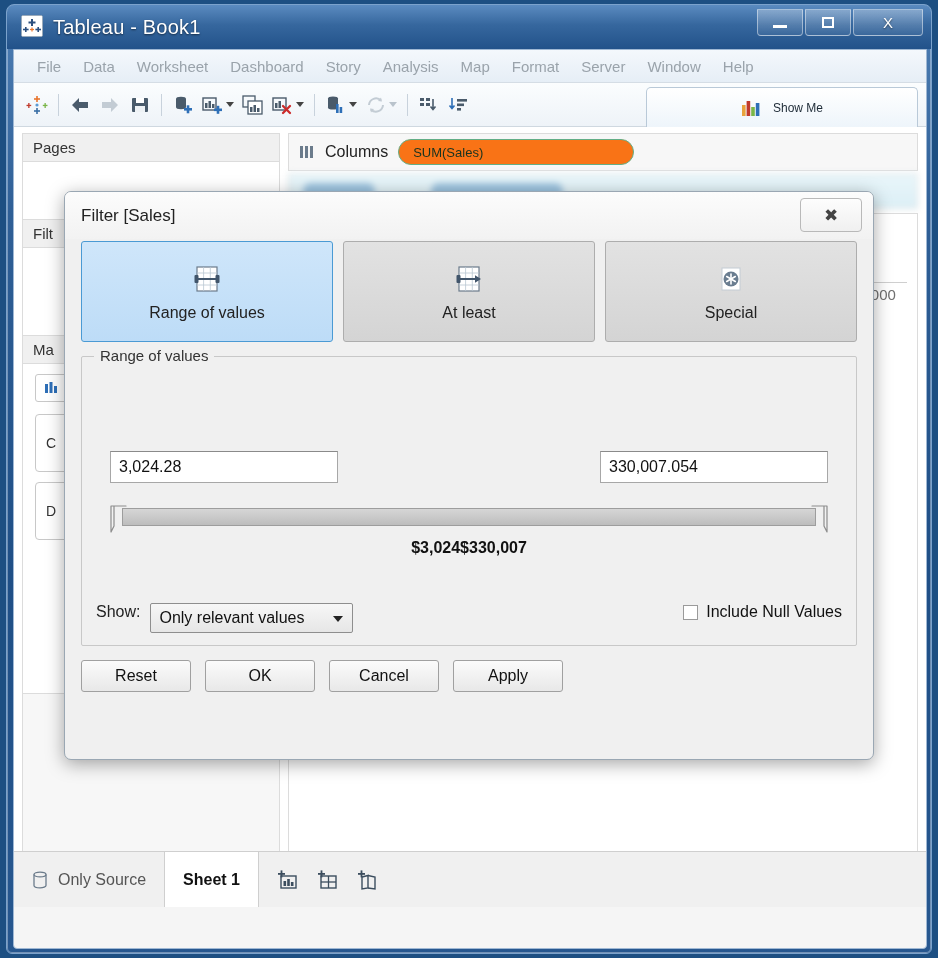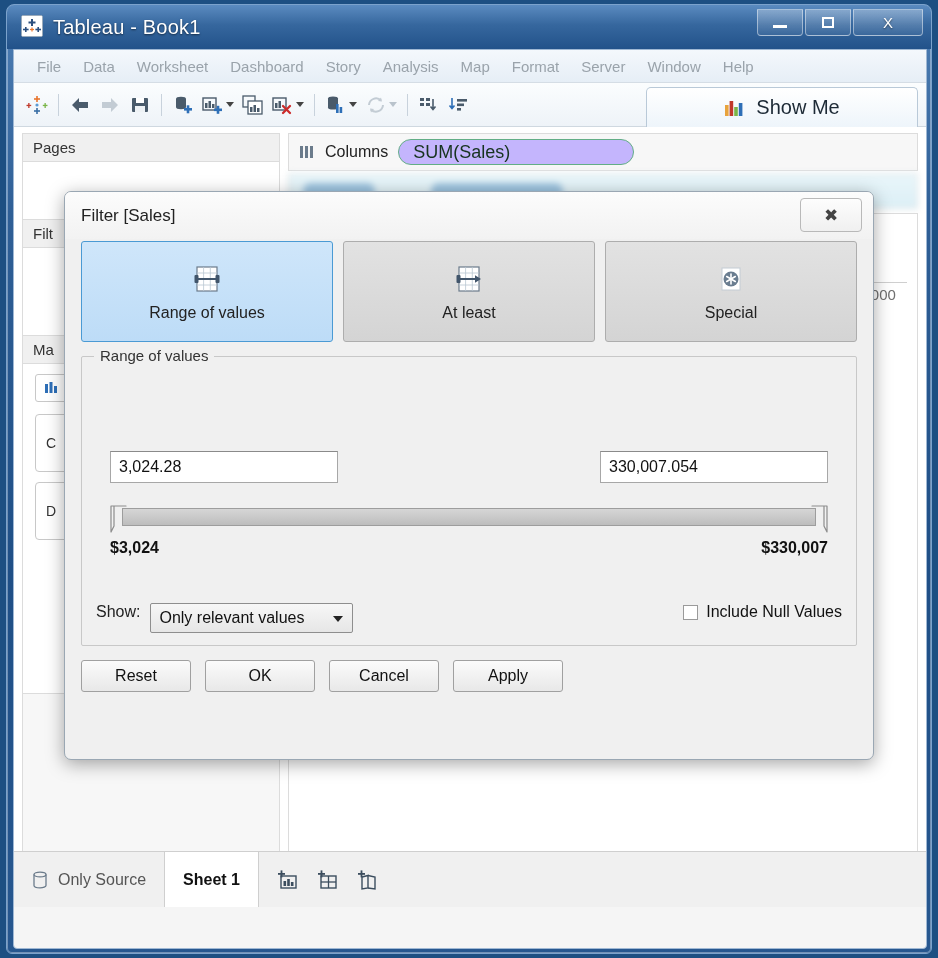--- a/index.html
+++ b/index.html
@@ -87,21 +87,21 @@
   .tb-sep { width: 1px; height: 22px; background: #c8d2dc; margin: 0 6px; }
   .caret { width: 0; height: 0; border-left: 4px solid transparent; border-right: 4px solid transparent; border-top: 5px solid #444; margin-left: 2px; }
   .caret.dim { border-top-color: #b9c3cc; }
   .showme {
     position: absolute; right: 8px; top: 4px;
     width: 272px; height: 40px;
     background: linear-gradient(180deg,#ffffff 0%,#eef5fb 100%);
     border: 1px solid #b9c9d8; border-bottom: none;
     border-radius: 5px 5px 0 0;
     display: flex; align-items: center; justify-content: center; gap: 10px;
-    font-size: 20px; color: #1d2a36;
+    font-size: 12px; color: #1d2a36;
   }
 
   
   .workspace { position: relative; height: 780px; background: #fff; }
 
   
   .leftpanel {
     position: absolute; left: 8px; top: 6px;
     width: 258px; height: 736px;
     background: #f7f7f7;
@@ -131,22 +131,22 @@
 
   
   .viewarea { position: absolute; left: 274px; top: 6px; right: 8px; bottom: 8px; }
   .colshelf {
     height: 38px; display: flex; align-items: center; gap: 10px;
     padding-left: 10px; background: #f7f7f7; border: 1px solid #dcdcdc;
   }
   .shelf-label { font-size: 16px; color: #222; }
   .pill {
     height: 26px; min-width: 236px; padding: 0 14px;
-    background: #c4b5fd; border: 1px solid #63ae86; border-radius: 13px;
-    display: flex; align-items: center; font-size: 18px; color: #17331f;
+    background: #f97316; border: 1px solid #63ae86; border-radius: 13px;
+    display: flex; align-items: center; font-size: 13px; color: #17331f;
   }
   .rowshelf {
     height: 36px; margin-top: 2px;
     background: linear-gradient(180deg,#e9f6fa,#dceff6);
     border: 1px solid #dcdcdc;
     display: flex; align-items: center; gap: 56px; padding-left: 14px;
     filter: blur(3px);
   }
   .blur-pill { height: 16px; border-radius: 8px; background: #9dc4e0; }
 
@@ -245,21 +245,21 @@
   .slider-track {
     position: absolute; left: 12px; right: 12px; top: 6px; height: 18px;
     background: linear-gradient(180deg,#d6d6d6,#bdbdbd);
     border: 1px solid #9d9d9d;
   }
   .handle { position: absolute; top: 2px; width: 18px; height: 30px; }
   .handle.left { left: 0; }
   .handle.right { right: 0; }
   .range-labels {
     position: absolute; left: 28px; right: 28px; top: 182px;
-    display: flex; justify-content: space-between;
+    display: flex; justify-content: center;
     font-size: 16px; font-weight: bold; color: #111;
   }
   .show-row {
     position: absolute; left: 14px; right: 14px; bottom: 12px;
     display: flex; align-items: flex-start;
   }
   .show-label { font-size: 16px; color: #222; margin-right: 10px; }
   .combo {
     width: 203px; height: 30px; background: linear-gradient(180deg,#f7f7f7,#e6e6e6);
     border: 1px solid #8e8e8e; border-radius: 2px;

